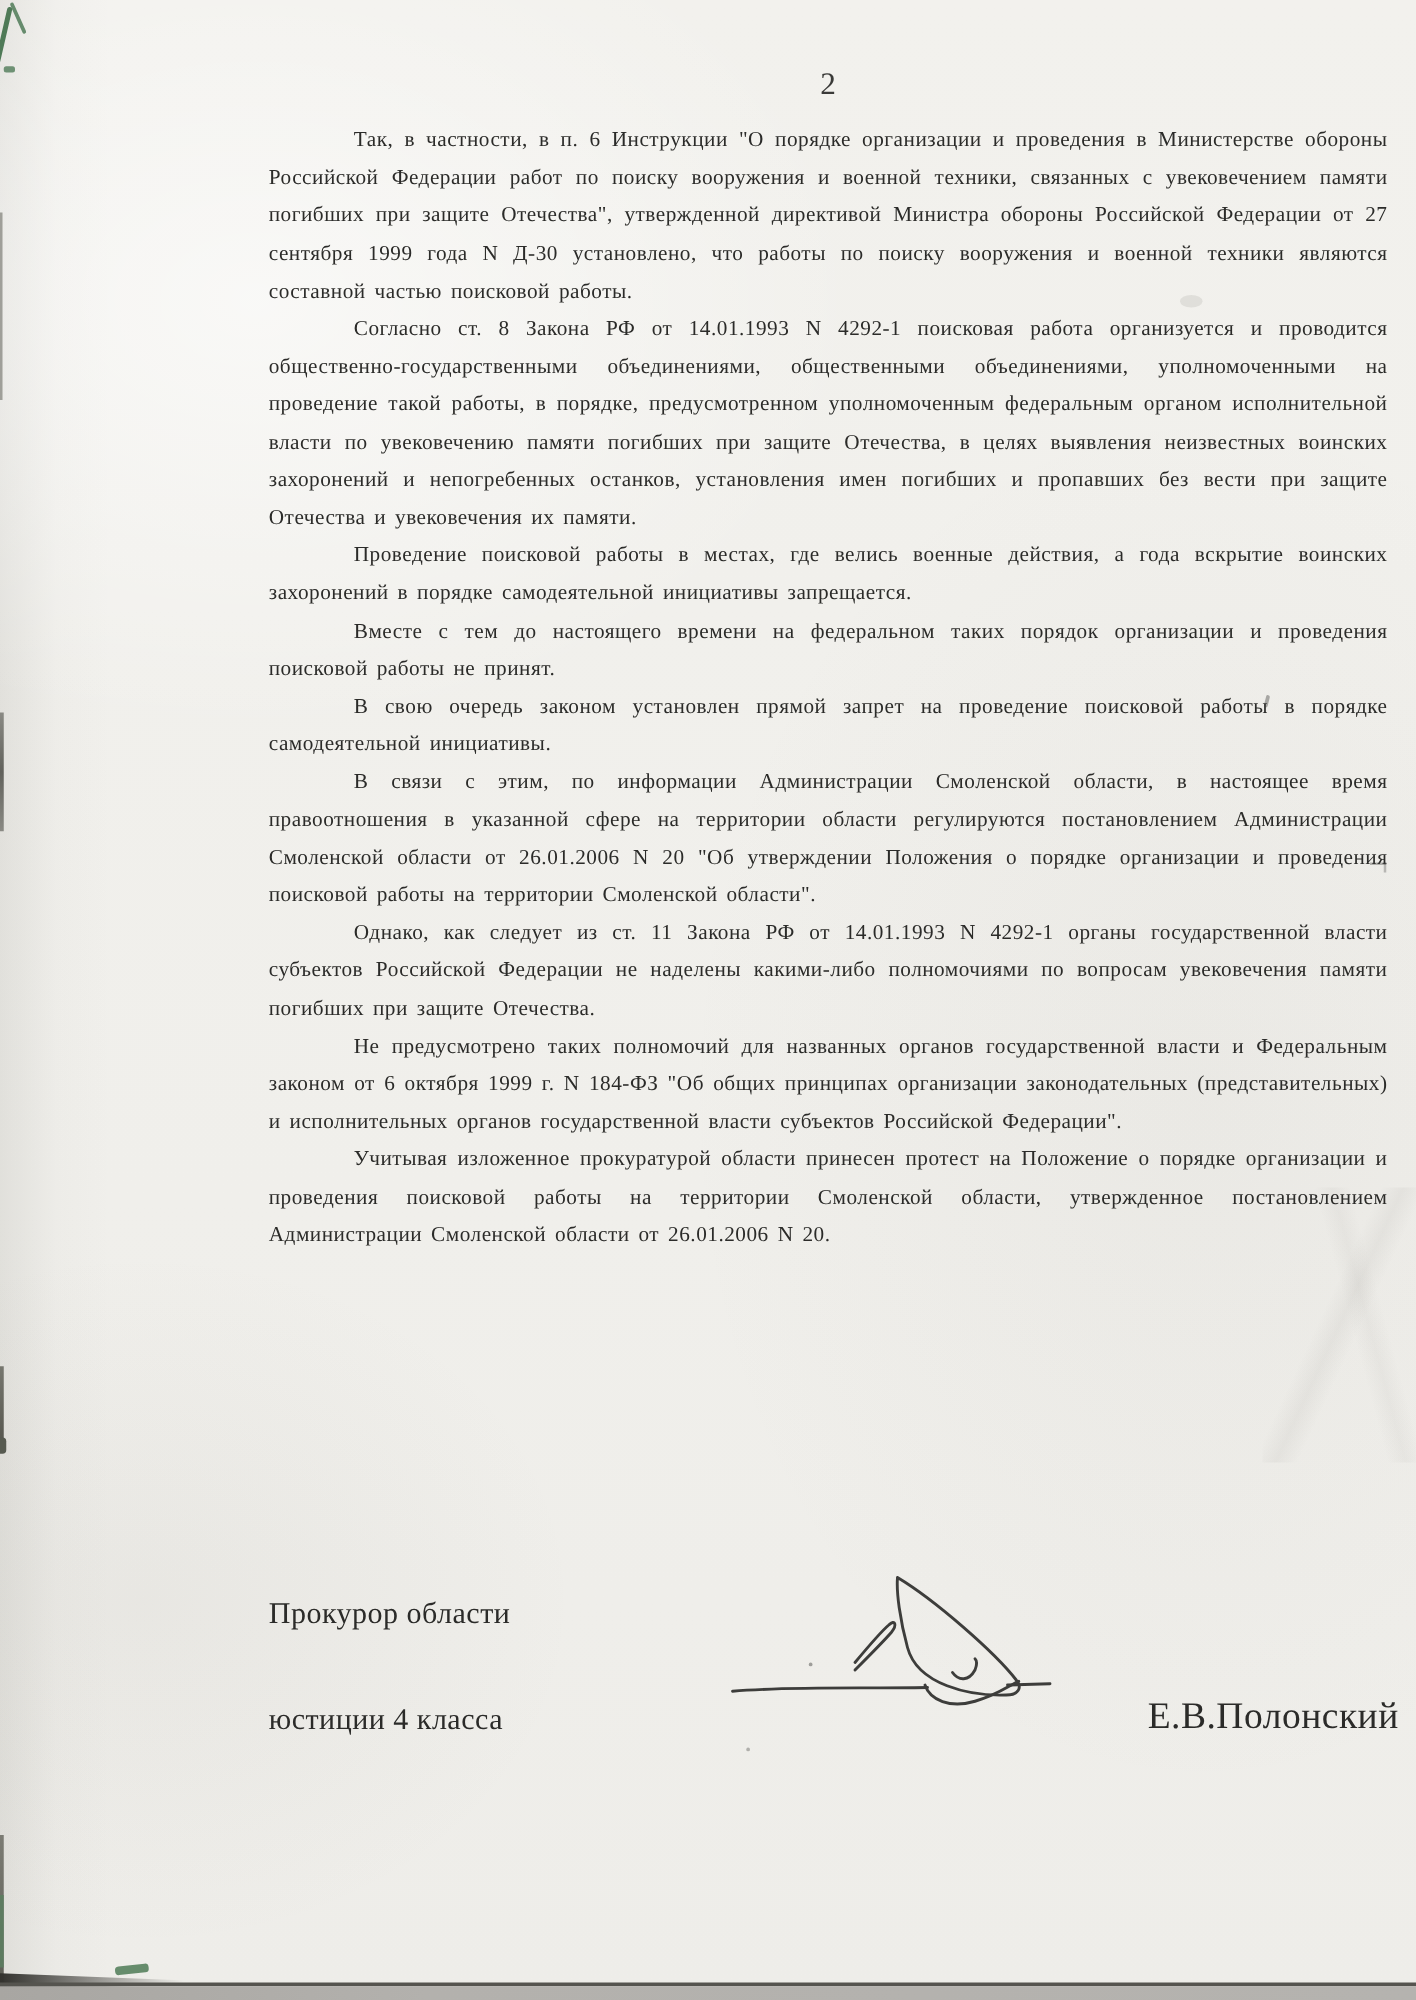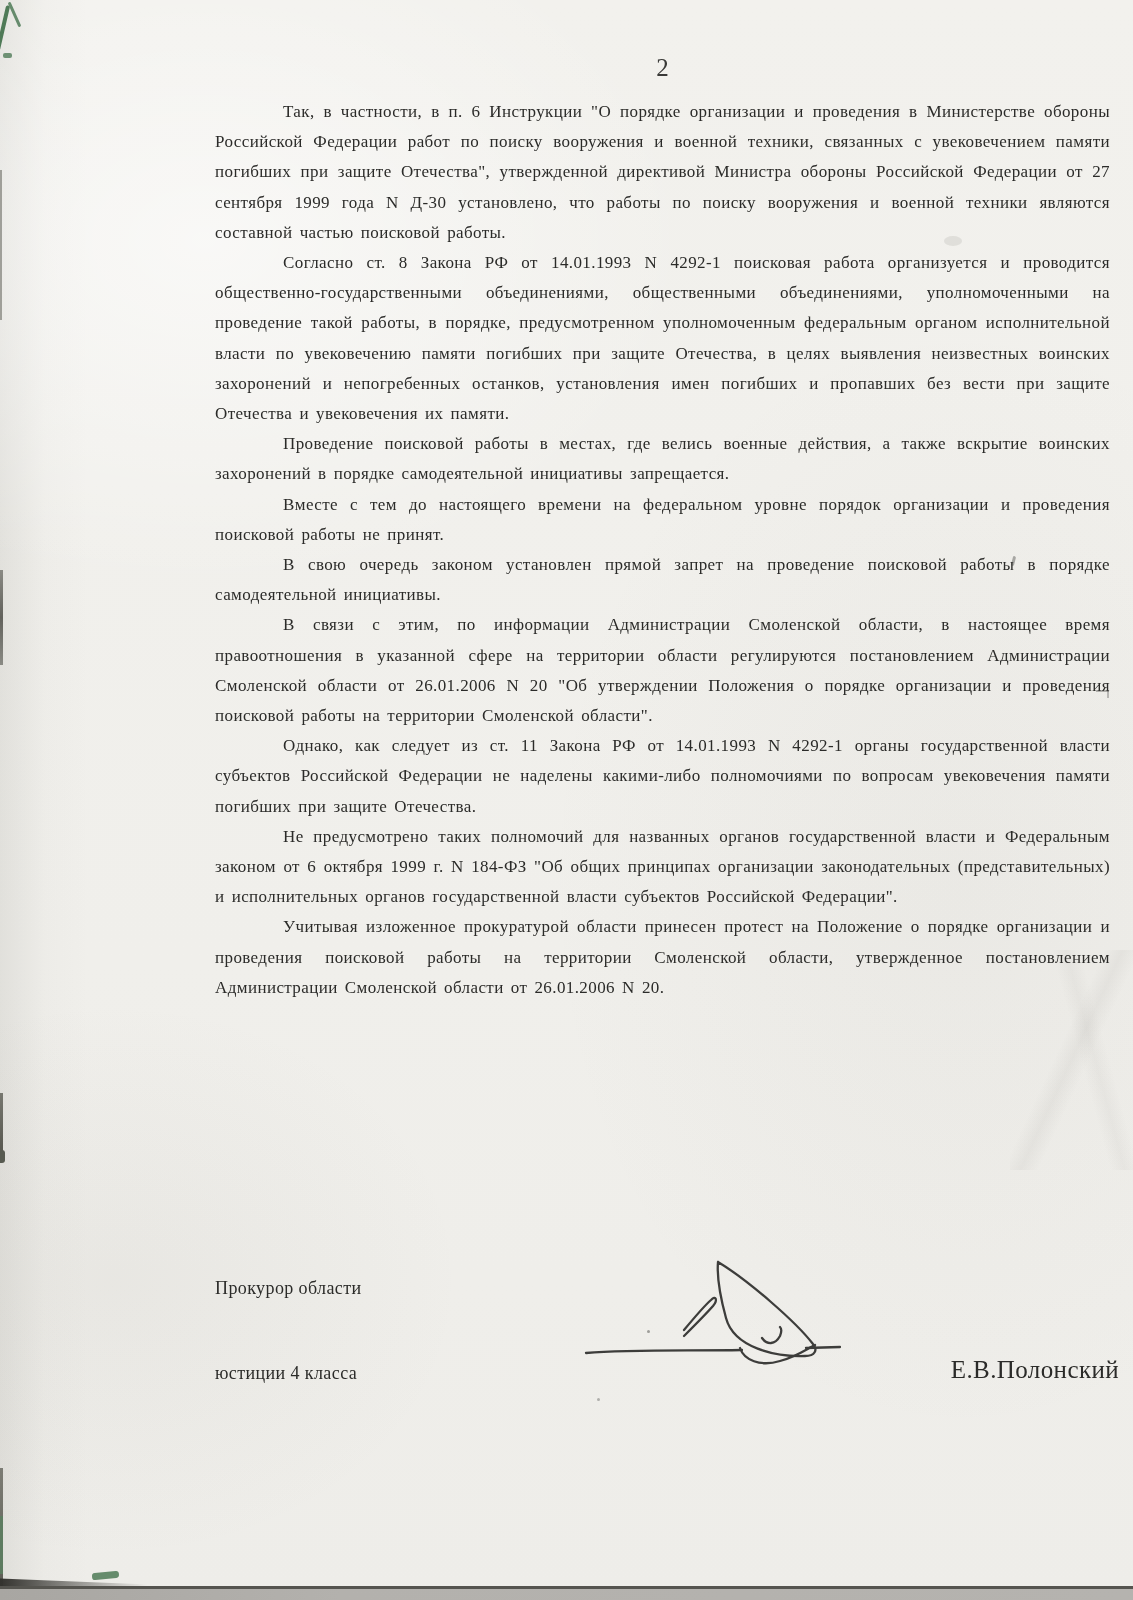--- a/index.html
+++ b/index.html
@@ -32,29 +32,29 @@
     font-size: 17px;
     line-height: 30.2px;
     letter-spacing: 0.4px;
     word-spacing: 2.5px;
     text-align: justify;
     color: #2b2b29;
   }
   .body-text p { margin: 0; text-indent: 68px; }
   .sig-role, .sig-rank1, .sig-rank2 {
     position: absolute; left: 215px;
-    font-size: 18px; letter-spacing: 0.4px; color: #2b2b29;
+    font-size: 24px; letter-spacing: 0.4px; color: #2b2b29;
     white-space: nowrap;
   }
   .sig-role  { top: 1278px; }
   .sig-rank1 { top: 1331px; }
   .sig-rank2 { top: 1363px; }
   .sig-name {
     position: absolute; right: 14px; top: 1356px;
-    font-size: 25px; letter-spacing: 0.4px; color: #2b2b29;
+    font-size: 30px; letter-spacing: 0.4px; color: #2b2b29;
     white-space: nowrap;
   }
   .sig-scribble { position: absolute; left: 572px; top: 1248px; }
 
   
   .edge-seg { position: absolute; left: 0; }
   .seg-a { top: 170px;  width: 2px; height: 150px; background: #85857f; opacity: .75; }
   .seg-b { top: 570px;  width: 3px; height: 95px;  background: linear-gradient(#8a8a84, #62625c 50%, #8a8a84); }
   .seg-c { top: 1093px; width: 3px; height: 62px;  background: linear-gradient(#77776f, #56564e); }
   .seg-c-blob { top: 1150px; width: 5px; height: 13px; background: #575a50; border-radius: 0 3px 3px 0; }
@@ -86,22 +86,22 @@
 </head>
 <body>
 
 <div class="page">
 
   <div class="pageno">2</div>
 
   <div class="body-text">
     <p>Так, в частности, в п. 6 Инструкции "О порядке организации и проведения в Министерстве обороны Российской Федерации работ по поиску вооружения и военной техники, связанных с увековечением памяти погибших при защите Отечества", утвержденной директивой Министра обороны Российской Федерации от 27 сентября 1999 года N Д-30 установлено, что работы по поиску вооружения и военной техники являются составной частью поисковой работы.</p>
     <p>Согласно ст. 8 Закона РФ от 14.01.1993 N 4292-1 поисковая работа организуется и проводится общественно-государственными объединениями, общественными объединениями, уполномоченными на проведение такой работы, в порядке, предусмотренном уполномоченным федеральным органом исполнительной власти по увековечению памяти погибших при защите Отечества, в целях выявления неизвестных воинских захоронений и непогребенных останков, установления имен погибших и пропавших без вести при защите Отечества и увековечения их памяти.</p>
-    <p>Проведение поисковой работы в местах, где велись военные действия, а также вскрытие воинских захоронений в порядке самодеятельной инициативы запрещается.</p>
-    <p>Вместе с тем до настоящего времени на федеральном уровне порядок организации и проведения поисковой работы не принят.</p>
+    <p>Проведение поисковой работы в местах, где велись военные действия, а года вскрытие воинских захоронений в порядке самодеятельной инициативы запрещается.</p>
+    <p>Вместе с тем до настоящего времени на федеральном таких порядок организации и проведения поисковой работы не принят.</p>
     <p>В свою очередь законом установлен прямой запрет на проведение поисковой работы в порядке самодеятельной инициативы.</p>
     <p>В связи с этим, по информации Администрации Смоленской области, в настоящее время правоотношения в указанной сфере на территории области регулируются постановлением Администрации Смоленской области от 26.01.2006 N 20 "Об утверждении Положения о порядке организации и проведения поисковой работы на территории Смоленской области".</p>
     <p>Однако, как следует из ст. 11 Закона РФ от 14.01.1993 N 4292-1 органы государственной власти субъектов Российской Федерации не наделены какими-либо полномочиями по вопросам увековечения памяти погибших при защите Отечества.</p>
     <p>Не предусмотрено таких полномочий для названных органов государственной власти и Федеральным законом от 6 октября 1999 г. N 184-ФЗ "Об общих принципах организации законодательных (представительных) и исполнительных органов государственной власти субъектов Российской Федерации".</p>
     <p>Учитывая изложенное прокуратурой области принесен протест на Положение о порядке организации и проведения поисковой работы на территории Смоленской области, утвержденное постановлением Администрации Смоленской области от 26.01.2006 N 20.</p>
   </div>
 
   <div class="sig-role">Прокурор области</div>
   <div class="sig-rank2">юстиции 4 класса</div>
 

